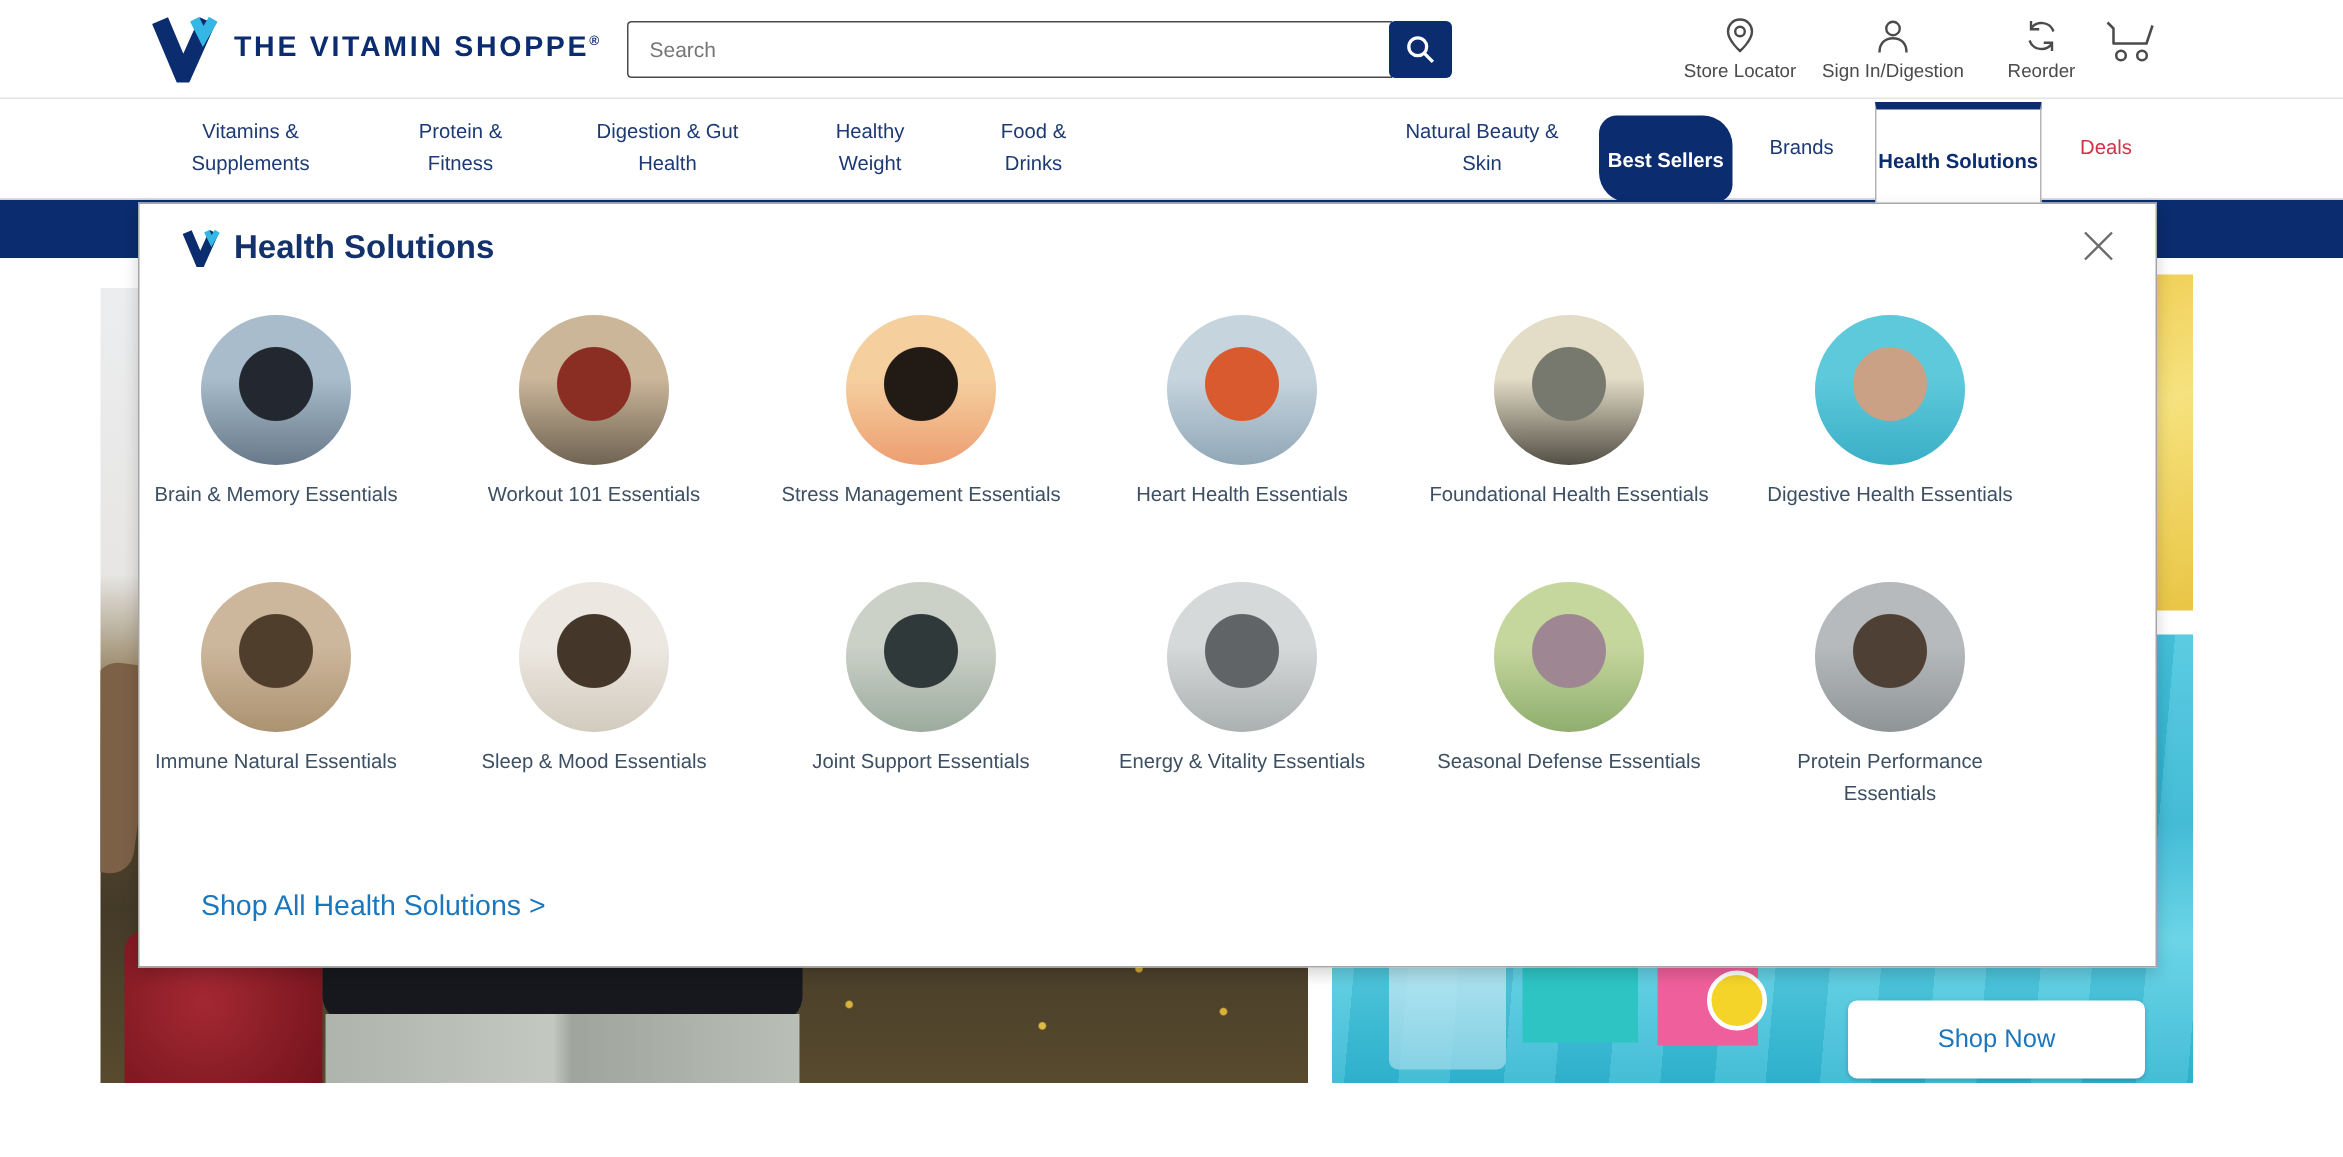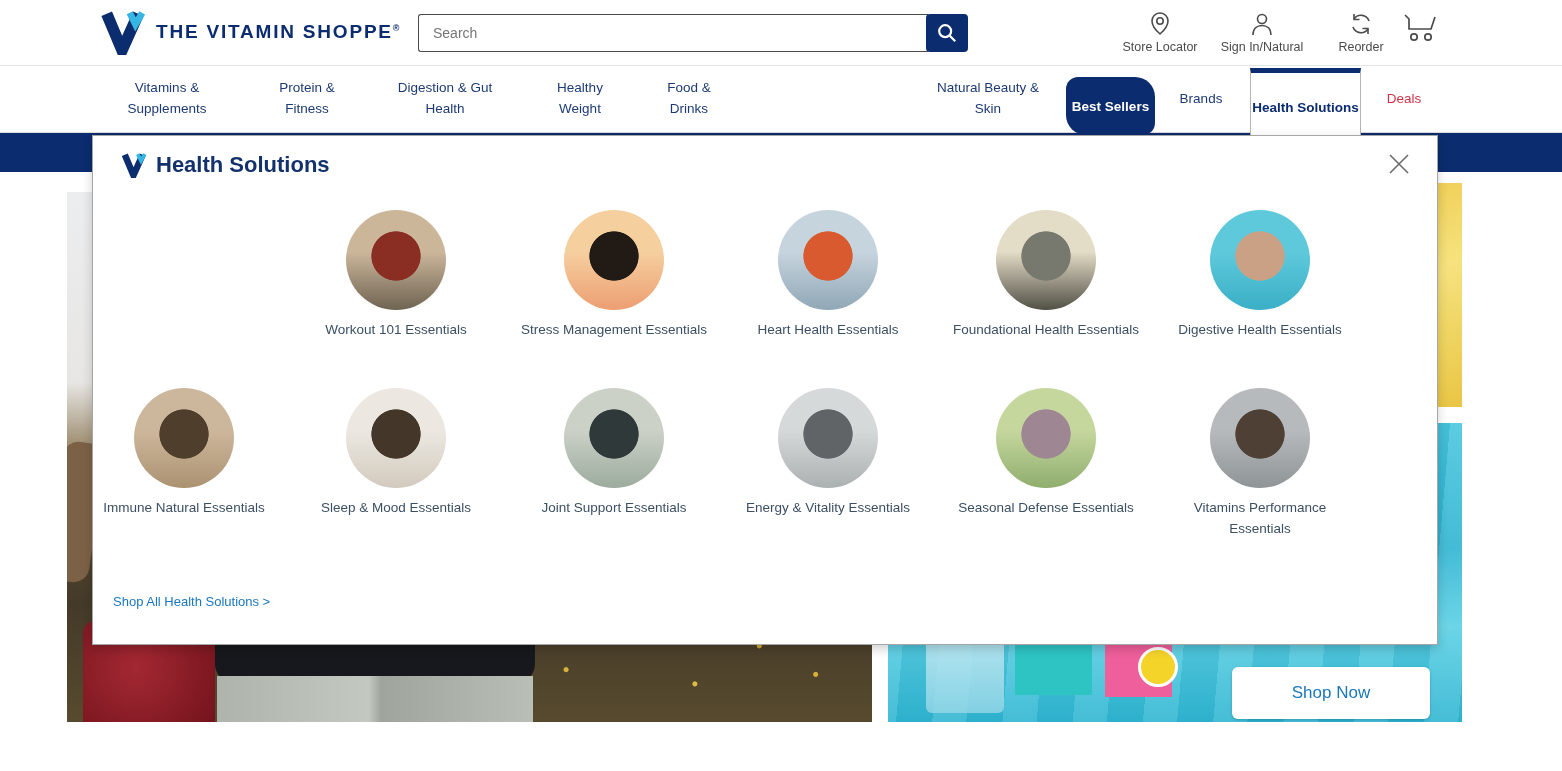--- a/index.html
+++ b/index.html
@@ -86,21 +86,21 @@
     border:1px solid #a6a6a6; z-index:25; box-shadow:0 4px 10px rgba(0,0,0,.18); }
   .panel-title { position:absolute; left:28px; top:16px; display:flex; align-items:center; gap:9px;
     color:#13326b; font-size:22px; font-weight:bold; }
   .panel-close { position:absolute; right:22px; top:13px; width:32px; height:32px; background:none;
     border:none; cursor:pointer; padding:0; }
   .ms-item { position:absolute; width:200px; text-align:center; cursor:pointer; text-decoration:none; }
   .circle { display:block; width:100px; height:100px; border-radius:50%; margin:0 auto; }
   .ms-label { display:block; margin:10px auto 0 auto; color:#3c4f63; font-size:13.5px;
     font-weight:500; line-height:1.55; }
   .ms-item.narrow .ms-label { max-width:165px; }
-  .shop-all { position:absolute; left:20px; top:458px; color:var(--link); font-size:13px;
+  .shop-all { position:absolute; left:41px; top:458px; color:var(--link); font-size:19px;
     font-weight:500; text-decoration:none; cursor:pointer; }
 </style>
 </head>
 <body>
 
 <div class="header">
   <div class="logo">
     <svg width="46" height="46" viewBox="0 0 48 48">
       <path d="M7 5 L23 43 L40 5" fill="none" stroke="#0b2c6e" stroke-width="12" stroke-linecap="butt"></path>
       <path d="M31 4 L37 16 L44 4" fill="none" stroke="#35b7e5" stroke-width="7"></path>
@@ -123,21 +123,21 @@
       <path d="M12 2 C7 2 4 6 4 10 c0 6 8 13 8 13 s8-7 8-13 c0-4-3-8-8-8 z" fill="none" stroke="#4b4b4b" stroke-width="1.6"></path>
       <circle cx="12" cy="10" r="3.2" fill="none" stroke="#4b4b4b" stroke-width="1.6"></circle>
     </svg>
     <span>Store Locator</span>
   </div>
   <div class="util" style="left:1207px">
     <svg width="24" height="26" viewBox="0 0 24 26">
       <circle cx="12" cy="8" r="4.5" fill="none" stroke="#4b4b4b" stroke-width="1.6"></circle>
       <path d="M3 24 c0-6.5 4-9.5 9-9.5 s9 3 9 9.5" fill="none" stroke="#4b4b4b" stroke-width="1.6"></path>
     </svg>
-    <span>Sign In/Natural</span>
+    <span>Sign In/Digestion</span>
   </div>
   <div class="util" style="left:1306px">
     <svg width="26" height="26" viewBox="0 0 26 26">
       <path d="M21 10 A8.5 8.5 0 0 0 6 8" fill="none" stroke="#4b4b4b" stroke-width="1.6"></path>
       <path d="M5 16 A8.5 8.5 0 0 0 20 18" fill="none" stroke="#4b4b4b" stroke-width="1.6"></path>
       <path d="M6 3 L6 8.5 L11.5 8.5" fill="none" stroke="#4b4b4b" stroke-width="1.6"></path>
       <path d="M20 23 L20 17.5 L14.5 17.5" fill="none" stroke="#4b4b4b" stroke-width="1.6"></path>
     </svg>
     <span>Reorder</span>
   </div>
@@ -190,20 +190,24 @@
       <path d="M31 4 L37 16 L44 4" fill="none" stroke="#35b7e5" stroke-width="7"></path>
     </svg>
     <span>Health Solutions</span>
   </div>
   <button class="panel-close">
     <svg width="30" height="30" viewBox="0 0 30 30">
       <path d="M6 6 L24 24 M24 6 L6 24" stroke="#6b6b6b" stroke-width="1.6" fill="none"></path>
     </svg>
   </button>
 
+  <a class="ms-item" style="left:-9px;top:74px">
+    <span class="circle" style="background: radial-gradient(circle at 50% 46%, rgb(35, 39, 47) 0%, rgb(35, 39, 47) 33%, rgba(0, 0, 0, 0) 34%), linear-gradient(rgb(168, 188, 203) 0%, rgb(168, 188, 203) 42%, rgb(103, 121, 138) 100%);"></span>
+    <span class="ms-label">Brain &amp; Memory Essentials</span>
+    </a>
   <a class="ms-item" style="left:203px;top:74px">
     <span class="circle" style="background: radial-gradient(circle at 50% 46%, rgb(138, 45, 34) 0%, rgb(138, 45, 34) 33%, rgba(0, 0, 0, 0) 34%), linear-gradient(rgb(203, 182, 154) 0%, rgb(203, 182, 154) 42%, rgb(111, 99, 82) 100%);"></span>
     <span class="ms-label">Workout 101 Essentials</span>
     </a>
   <a class="ms-item" style="left:421px;top:74px">
     <span class="circle" style="background: radial-gradient(circle at 50% 46%, rgb(34, 26, 20) 0%, rgb(34, 26, 20) 33%, rgba(0, 0, 0, 0) 34%), linear-gradient(rgb(246, 207, 159) 0%, rgb(246, 207, 159) 42%, rgb(236, 158, 113) 100%);"></span>
     <span class="ms-label">Stress Management Essentials</span>
     </a>
   <a class="ms-item" style="left:635px;top:74px">
     <span class="circle" style="background: radial-gradient(circle at 50% 46%, rgb(216, 90, 46) 0%, rgb(216, 90, 46) 33%, rgba(0, 0, 0, 0) 34%), linear-gradient(rgb(198, 212, 222) 0%, rgb(198, 212, 222) 42%, rgb(144, 167, 182) 100%);"></span>
@@ -233,17 +237,17 @@
   <a class="ms-item" style="left:635px;top:252px">
     <span class="circle" style="background: radial-gradient(circle at 50% 46%, rgb(96, 100, 102) 0%, rgb(96, 100, 102) 33%, rgba(0, 0, 0, 0) 34%), linear-gradient(rgb(214, 217, 218) 0%, rgb(214, 217, 218) 42%, rgb(171, 176, 177) 100%);"></span>
     <span class="ms-label">Energy &amp; Vitality Essentials</span>
     </a>
   <a class="ms-item" style="left:853px;top:252px">
     <span class="circle" style="background: radial-gradient(circle at 50% 46%, rgb(158, 135, 146) 0%, rgb(158, 135, 146) 33%, rgba(0, 0, 0, 0) 34%), linear-gradient(rgb(198, 215, 158) 0%, rgb(198, 215, 158) 42%, rgb(143, 174, 110) 100%);"></span>
     <span class="ms-label">Seasonal Defense Essentials</span>
     </a>
   <a class="ms-item narrow" style="left:1067px;top:252px">
     <span class="circle" style="background: radial-gradient(circle at 50% 46%, rgb(78, 64, 52) 0%, rgb(78, 64, 52) 33%, rgba(0, 0, 0, 0) 34%), linear-gradient(rgb(182, 186, 189) 0%, rgb(182, 186, 189) 42%, rgb(143, 148, 151) 100%);"></span>
-    <span class="ms-label">Vitamins Performance Essentials</span>
+    <span class="ms-label">Protein Performance Essentials</span>
     </a>
 
   <a class="shop-all">Shop All Health Solutions &gt;</a>
 </div>
 
 </body></html>

